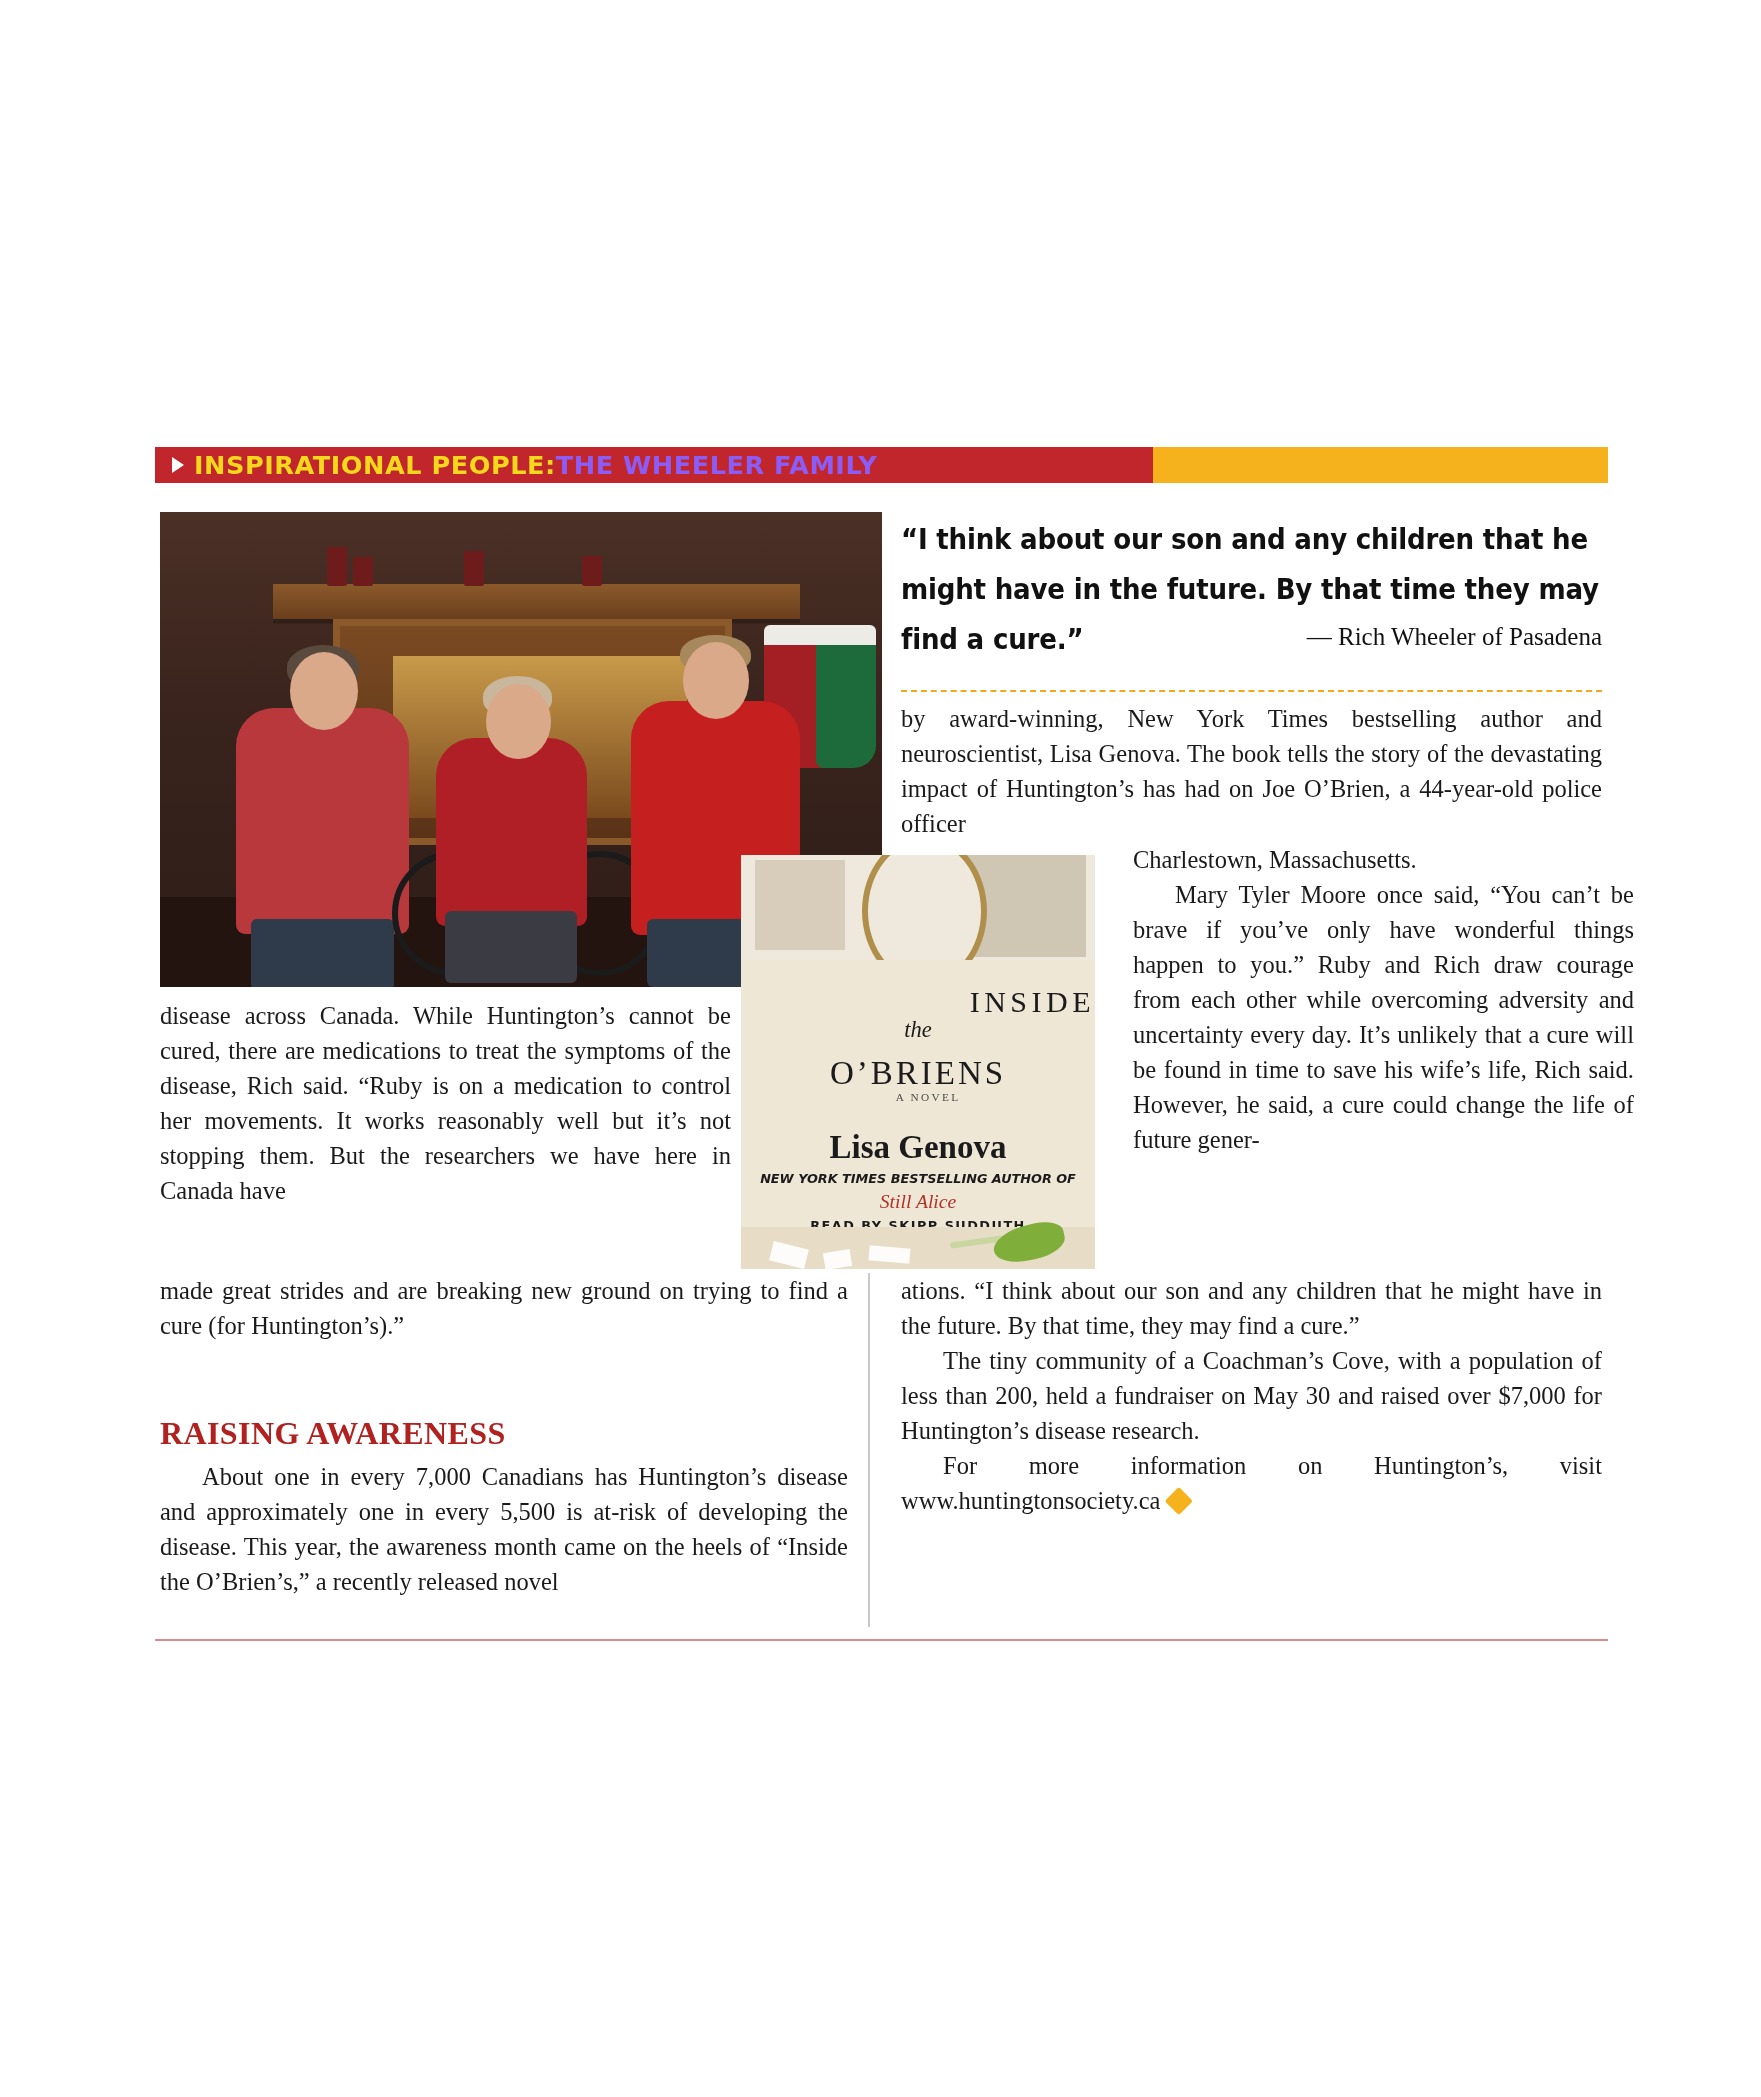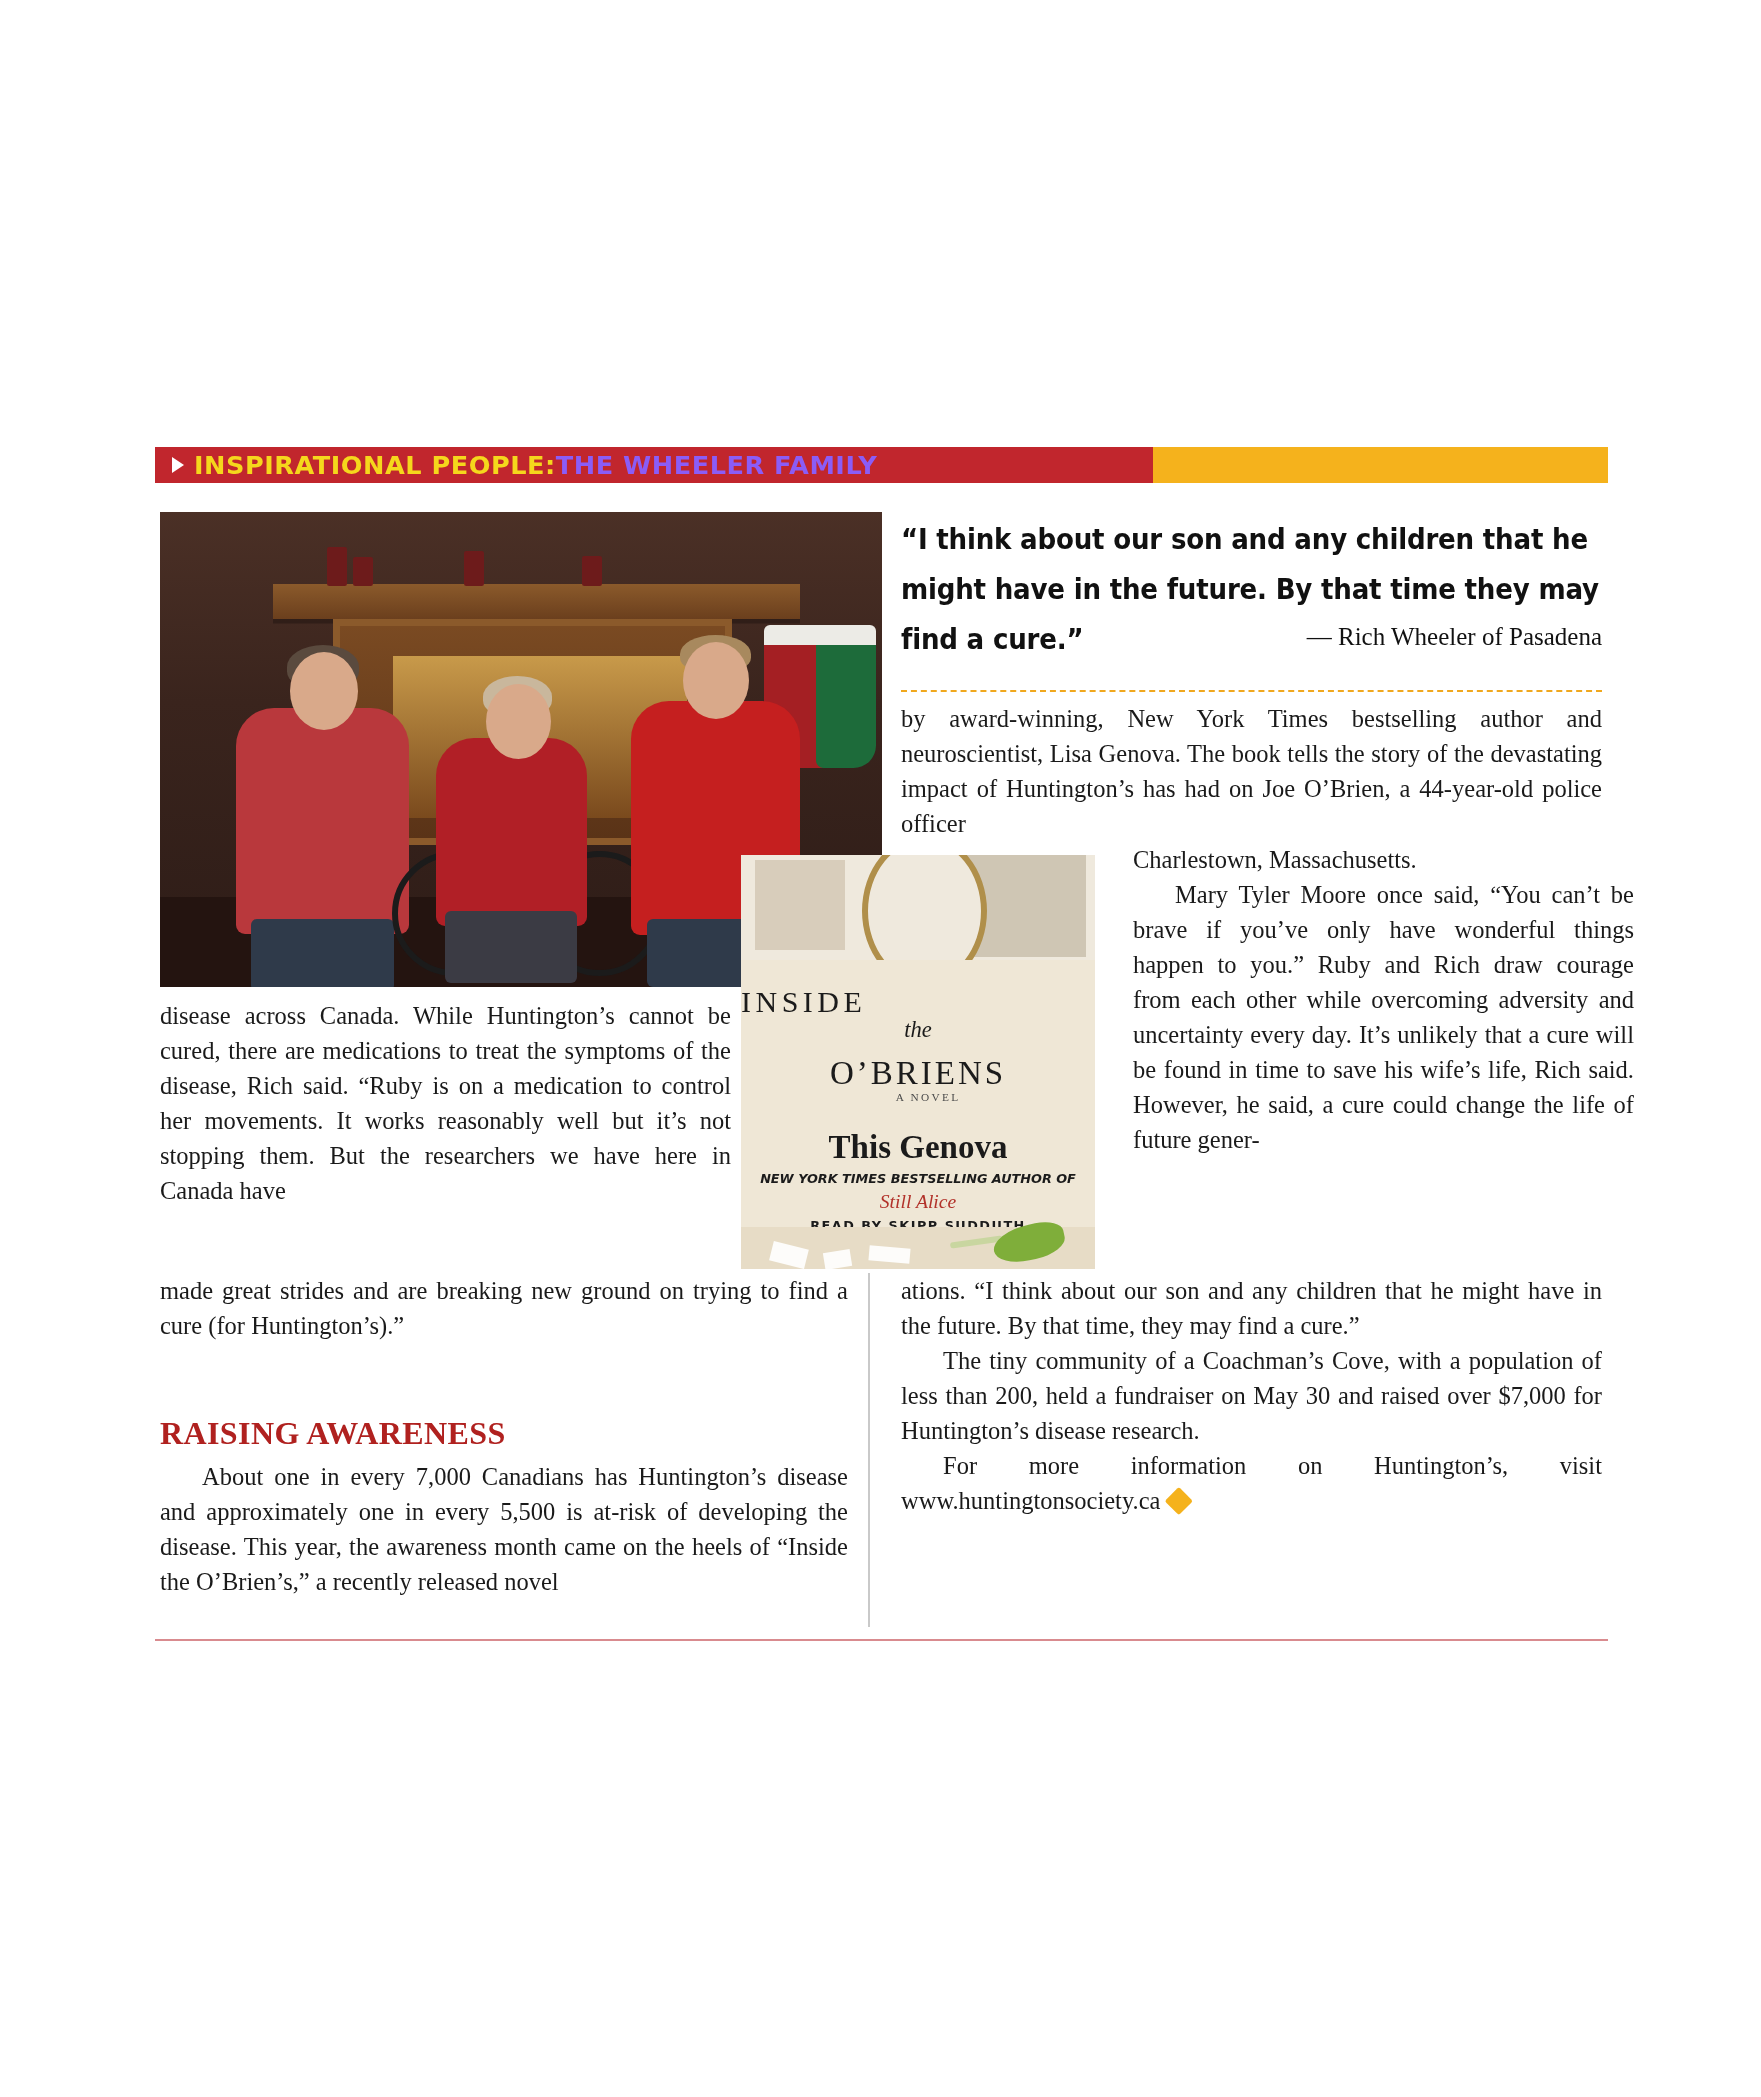--- a/index.html
+++ b/index.html
@@ -186,21 +186,21 @@
     border: 6px solid #b08f4a;
     border-radius: 50%;
     background: #efe9dd;
   }
   .bc-mid {
     position: absolute; left: 0; top: 105px; width: 354px; height: 241px;
     background: #efe7d6;
   }
   .bc-inside {
     position: absolute; top: 130px; left: 0; width: 354px;
-    text-align: left;
+    text-align: right;
     font-family: "Liberation Serif", serif;
     letter-spacing: 4.5px;
     font-size: 30px;
     color: #1b1b1b;
   }
   .bc-the {
     position: absolute; top: 162px; left: 0; width: 354px;
     text-align: center;
     font-style: italic;
     font-size: 22.6px;
@@ -449,21 +449,21 @@
     <div class="bc-top">
       <div class="bc-photo-l"></div>
       <div class="bc-photo-r"></div>
       <div class="bc-oval"></div>
     </div>
     <div class="bc-mid"></div>
     <div class="bc-inside">INSIDE</div>
     <div class="bc-the">the</div>
     <div class="bc-obriens">O’BRIENS</div>
     <div class="bc-novel">A NOVEL</div>
-    <div class="bc-author">This Genova</div>
+    <div class="bc-author">Lisa Genova</div>
     <div class="bc-nyt">NEW YORK TIMES BESTSELLING AUTHOR OF</div>
     <div class="bc-stillalice">Still Alice</div>
     <div class="bc-read">READ BY SKIPP SUDDUTH</div>
     <div class="bc-bottom">
       <div class="bc-shard" style="left:30px; bottom:4.5px; width:36px; height:19.6px; transform:rotate(14deg);"></div>
       <div class="bc-shard" style="left:83px; bottom:1.5px; width:27px; height:16.6px; transform:rotate(-9deg);"></div>
       <div class="bc-shard" style="left:128px; bottom:7.5px; width:41px; height:15px; transform:rotate(5deg);"></div>
       <div class="bc-stem"></div>
       <div class="bc-leaf"></div>
     </div>

